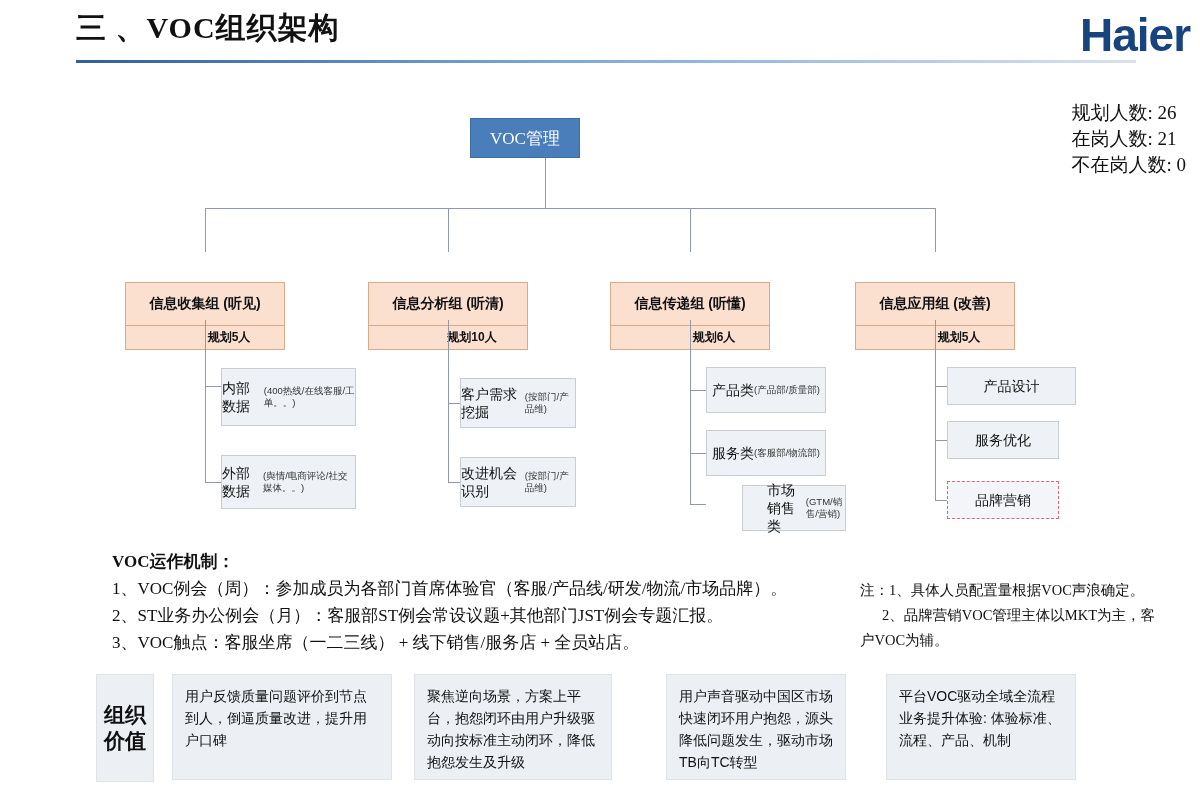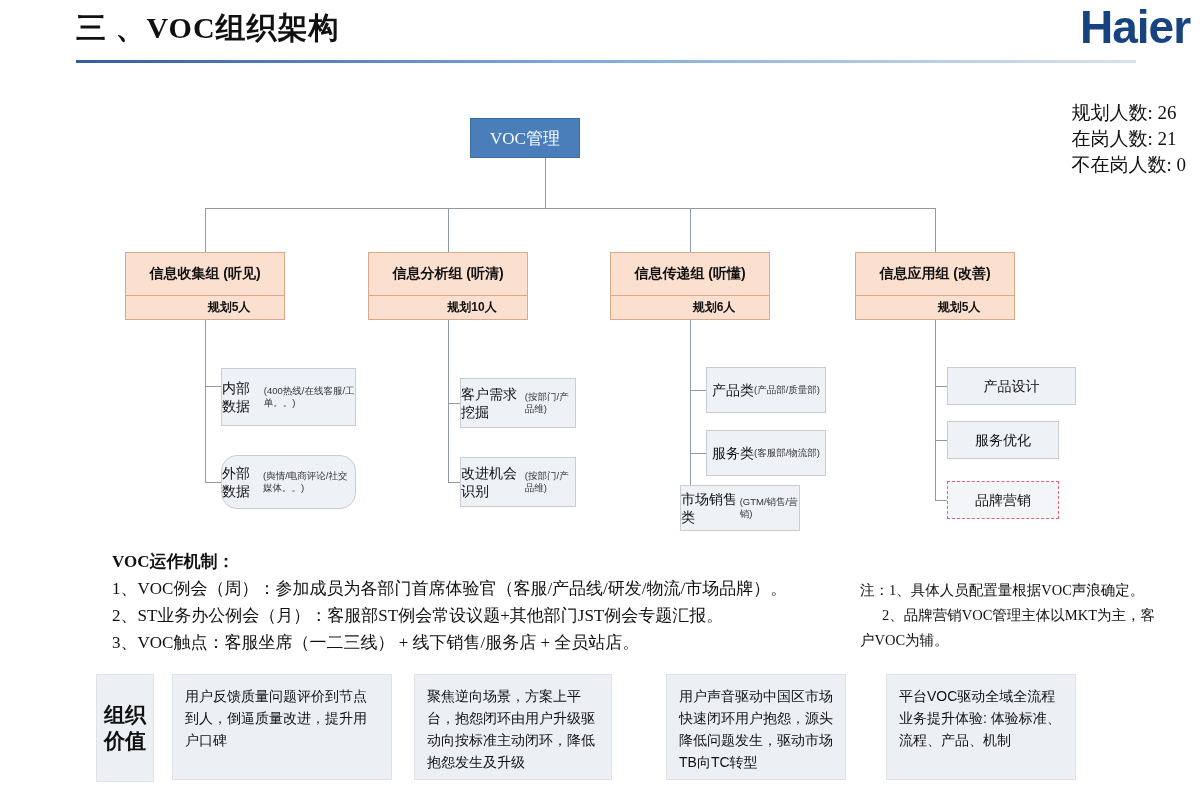--- a/index.html
+++ b/index.html
@@ -18,21 +18,21 @@
   .title{
     position:absolute;left:76px;top:8px;
     font-family:"Liberation Serif","DejaVu Serif",serif;
     font-size:30px;font-weight:bold;letter-spacing:1px;color:#111;
   }
   .rule{
     position:absolute;left:76px;top:60px;width:1060px;height:3px;
     background:linear-gradient(to right,#2f5f9e 0%,#7aa8d8 45%,#d9e2ee 100%);
   }
   .logo{
-    position:absolute;right:0px;top:4px;
+    position:absolute;right:0px;top:12px;
     font-family:"Liberation Sans",sans-serif;
     font-size:46px;font-weight:bold;color:#17447f;letter-spacing:-1px;
     line-height:46px;
     overflow:hidden;width:120px;height:52px;
   }
   
   .counts{
     position:absolute;right:14px;top:100px;
     font-family:"Liberation Serif","DejaVu Serif",serif;
     font-size:19px;line-height:26px;color:#111;text-align:left;
@@ -41,21 +41,21 @@
   .box{position:absolute;box-sizing:border-box;}
   .root-box{
     left:470px;top:118px;width:110px;height:40px;
     background:#4a7ebb;border:1px solid #3b6ea5;
     color:#ffffff;font-family:"Liberation Serif","DejaVu Serif",serif;
     font-size:17px;display:flex;align-items:center;justify-content:center;
   }
   .grp{
     width:160px;height:68px;
     border:1px solid #d9a98a;background:#fbe0d0;
-    display:flex;flex-direction:column;
+    display:flex;flex-direction:column;margin-top:30px;
   }
   .grp .g-title{
     flex:0 0 42px;display:flex;align-items:center;justify-content:center;
     font-size:14px;font-weight:bold;color:#111;
     border-bottom:1px solid #d9a98a;
   }
   .grp .g-sub{
     flex:1;display:flex;align-items:center;justify-content:center;
     font-size:12px;font-weight:bold;color:#111;padding-left:48px;
   }
@@ -127,21 +127,21 @@
   <div class="g-sub">规划5人</div>
 </div>
 <div class="ln v" style="left:205px;top:320px;height:66px;"></div>
 <div class="ln v" style="left:205px;top:386px;height:96px;"></div>
 <div class="ln h" style="left:205px;top:386px;width:16px;"></div>
 <div class="ln h" style="left:205px;top:482px;width:16px;"></div>
 <div class="box leaf" style="left:221px;top:368px;width:135px;height:58px;">
   <div class="l1">内部数据</div>
   <div class="l2">(400热线/在线客服/工单。。)</div>
 </div>
-<div class="box leaf" style="left:221px;top:455px;width:135px;height:54px;border-radius:16px;">
+<div class="box leaf" style="left:221px;top:455px;width:135px;height:54px;">
   <div class="l1">外部数据</div>
   <div class="l2">(舆情/电商评论/社交媒体。。)</div>
 </div>
 
 <div class="box grp" style="left:368px;top:252px;">
   <div class="g-title">信息分析组 (听清)</div>
   <div class="g-sub">规划10人</div>
 </div>
 <div class="ln v" style="left:448px;top:320px;height:83px;"></div>
 <div class="ln v" style="left:448px;top:403px;height:79px;"></div>
@@ -166,21 +166,21 @@
 <div class="ln h" style="left:690px;top:453px;width:16px;"></div>
 <div class="ln h" style="left:690px;top:504px;width:16px;"></div>
 <div class="box leaf" style="left:706px;top:367px;width:120px;height:46px;">
   <div class="l1">产品类</div>
   <div class="l2">(产品部/质量部)</div>
 </div>
 <div class="box leaf" style="left:706px;top:430px;width:120px;height:46px;">
   <div class="l1">服务类</div>
   <div class="l2">(客服部/物流部)</div>
 </div>
-<div class="box leaf" style="left:680px;top:485px;width:120px;height:46px;">
+<div class="box leaf" style="left:742px;top:485px;width:104px;height:46px;padding-left:24px;">
   <div class="l1">市场销售类</div>
   <div class="l2">(GTM/销售/营销)</div>
 </div>
 
 <div class="box grp" style="left:855px;top:252px;">
   <div class="g-title">信息应用组 (改善)</div>
   <div class="g-sub">规划5人</div>
 </div>
 <div class="ln v" style="left:935px;top:320px;height:66px;"></div>
 <div class="ln v" style="left:935px;top:386px;height:114px;"></div>

